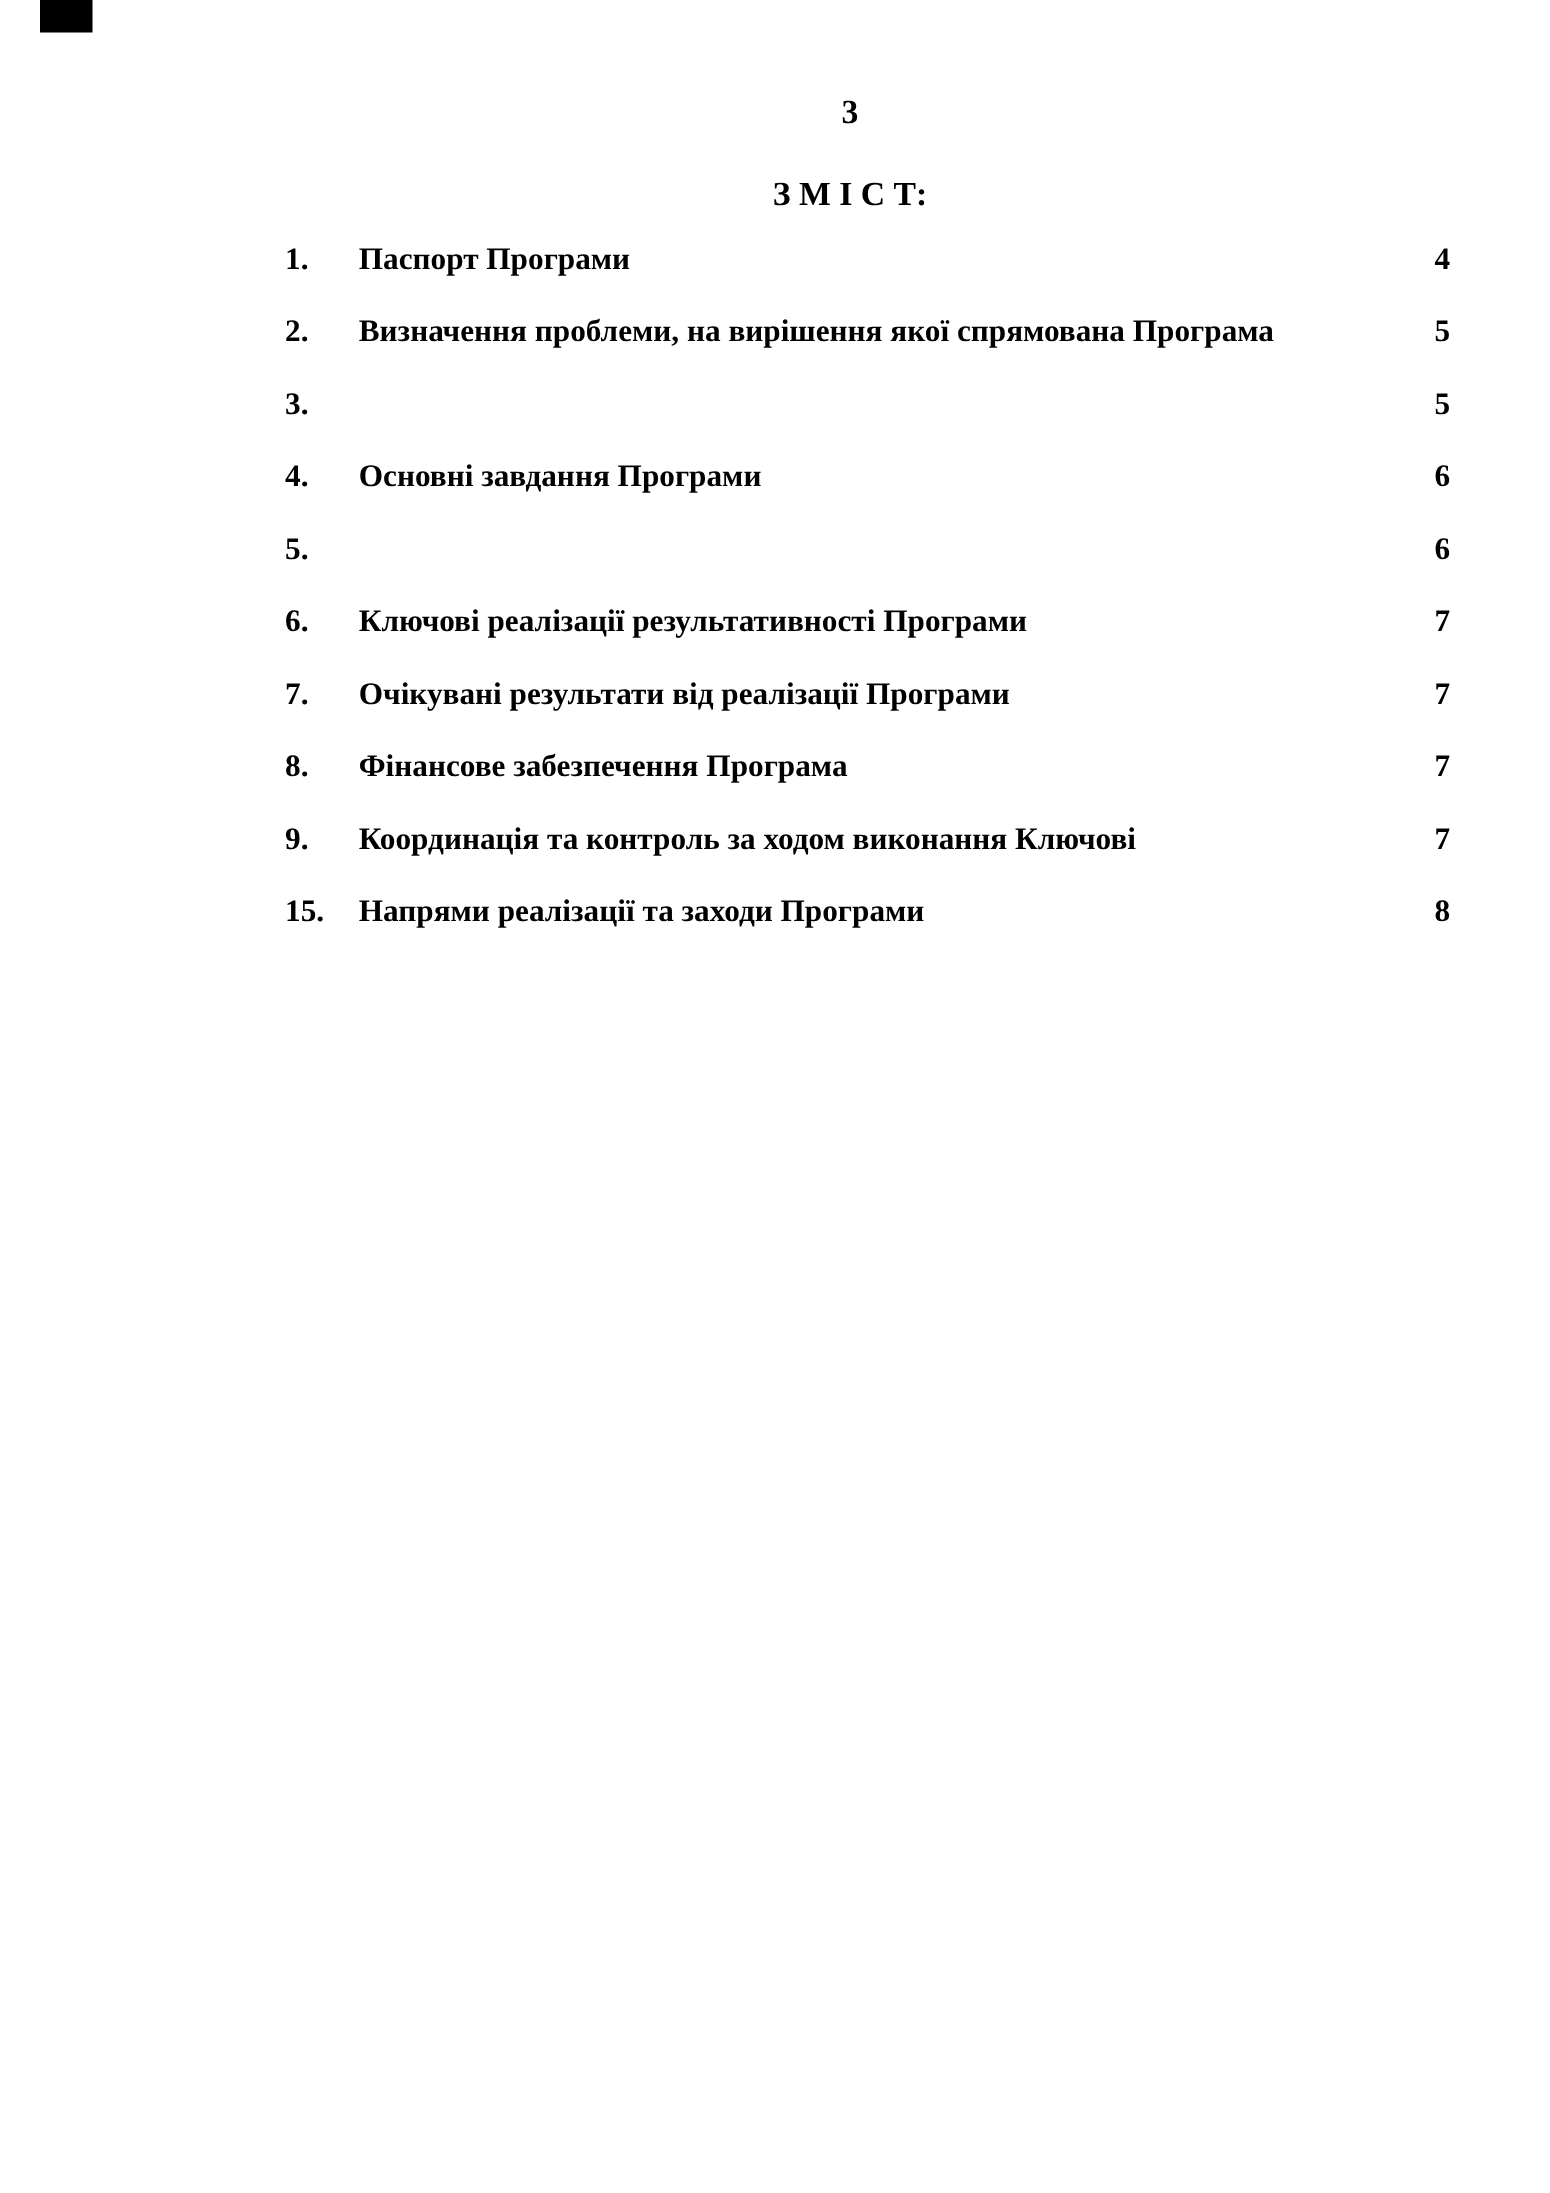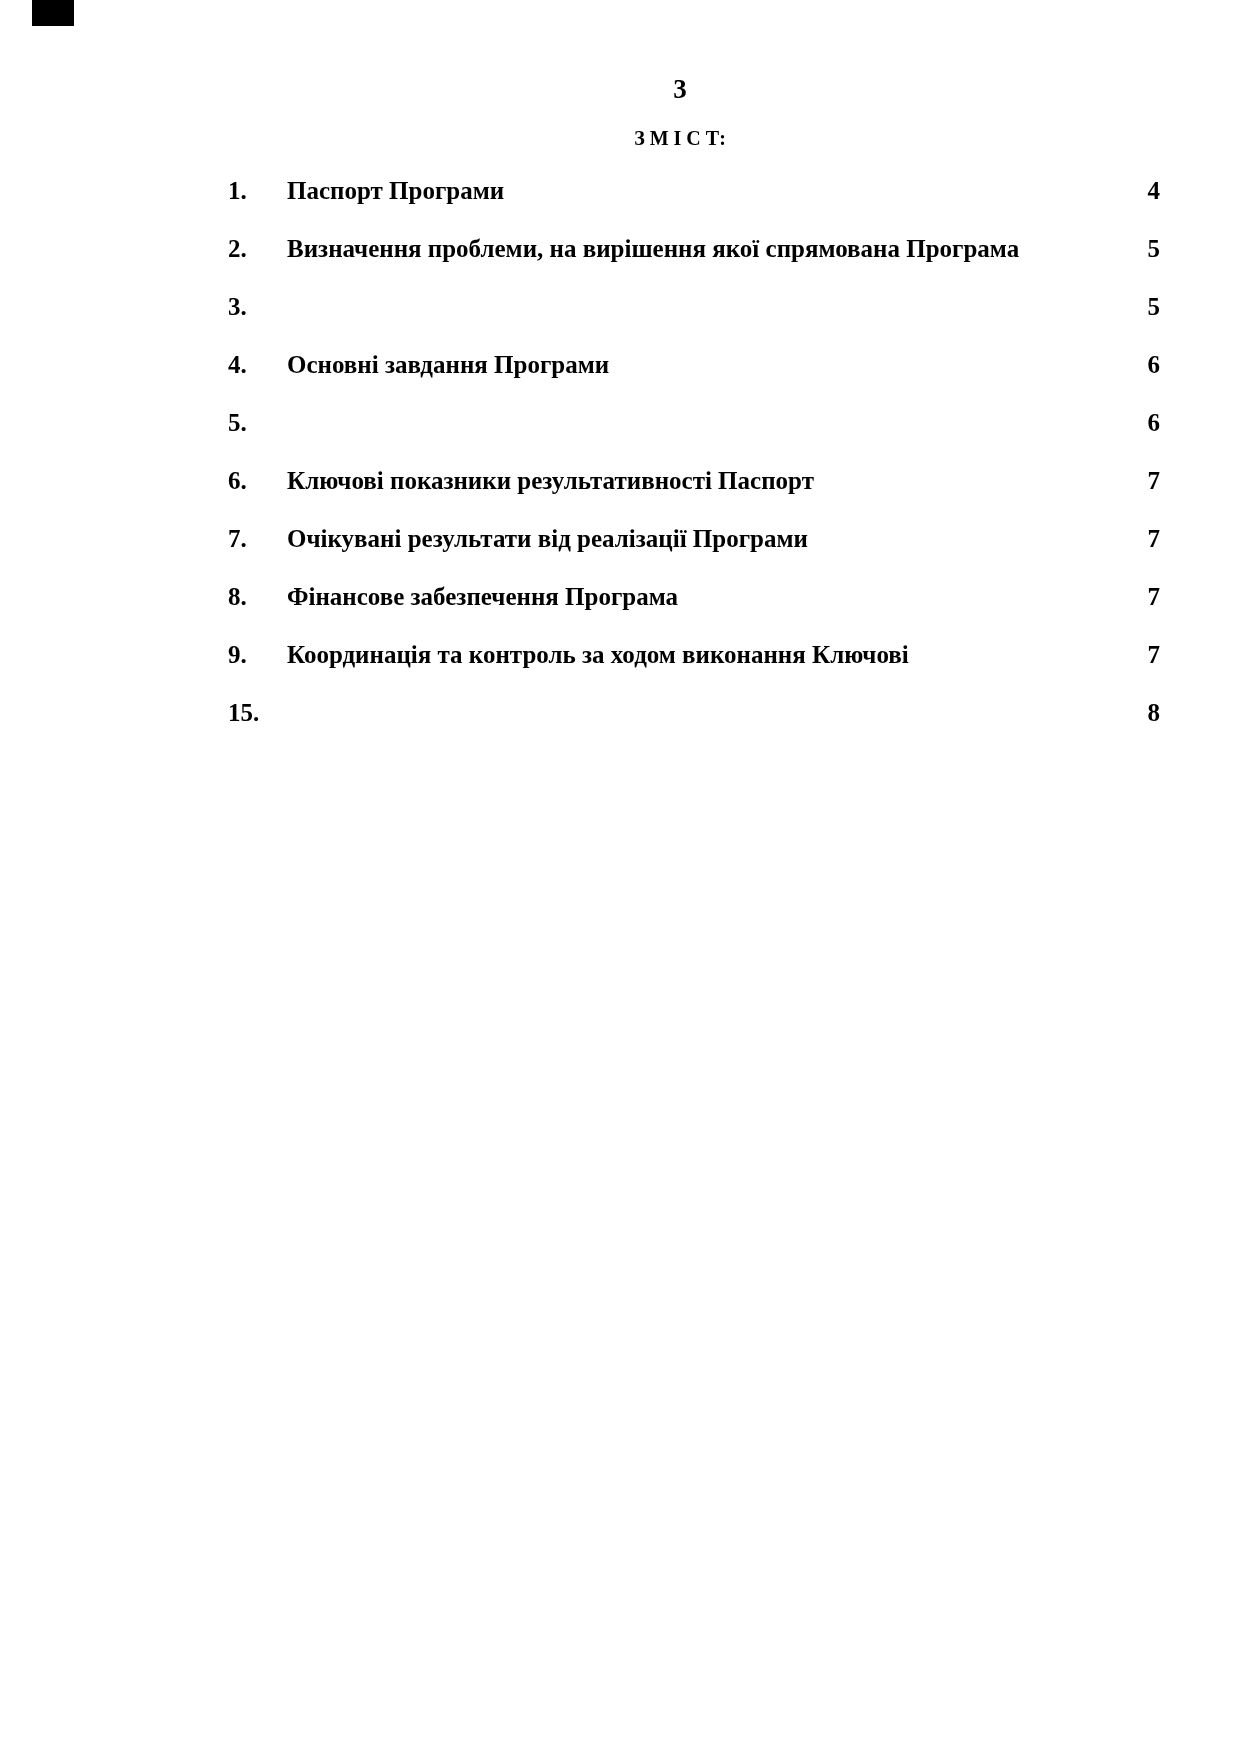--- a/index.html
+++ b/index.html
@@ -29,22 +29,22 @@
     margin-left: 228px;
     width: 904px;
     text-align: center;
   }
   .top-num {
     padding-top: 74px;
     font-size: 27px;
     line-height: 30px;
   }
   .heading {
-    margin-top: 19px;
-    font-size: 20px;
+    margin-top: 36px;
+    font-size: 27px;
     line-height: 31px;
   }
   .toc {
     margin-left: 228px;
     width: 940px;
     margin-top: 22px;
     font-size: 25px;
     line-height: 29px;
   }
   .row {
@@ -101,36 +101,37 @@
         <div class="num">4.</div>
         <div class="title">Основні завдання Програми</div>
         <div class="pagecol">6</div>
       </div>
       <div class="row">
         <div class="num">5.</div>
         <div class="pagecol">6</div>
       </div>
       <div class="row">
         <div class="num">6.</div>
-        <div class="title">Ключові показники результативності Паспорт</div>
+        <div class="title">Ключові реалізації результативності Програми</div>
         <div class="pagecol">7</div>
       </div>
       <div class="row">
         <div class="num">7.</div>
         <div class="title">Очікувані результати від реалізації Програми</div>
         <div class="pagecol">7</div>
       </div>
       <div class="row">
         <div class="num">8.</div>
         <div class="title">Фінансове забезпечення Програма</div>
         <div class="pagecol">7</div>
       </div>
       <div class="row">
         <div class="num">9.</div>
         <div class="title">Координація та контроль за ходом виконання Ключові</div>
         <div class="pagecol">7</div>
       </div>
       <div class="row">
         <div class="num">15.</div>
+        <div class="title">Напрями реалізації та заходи Програми</div>
         <div class="pagecol">8</div>
       </div>
     </div>
 </div>
 
 </body></html>

